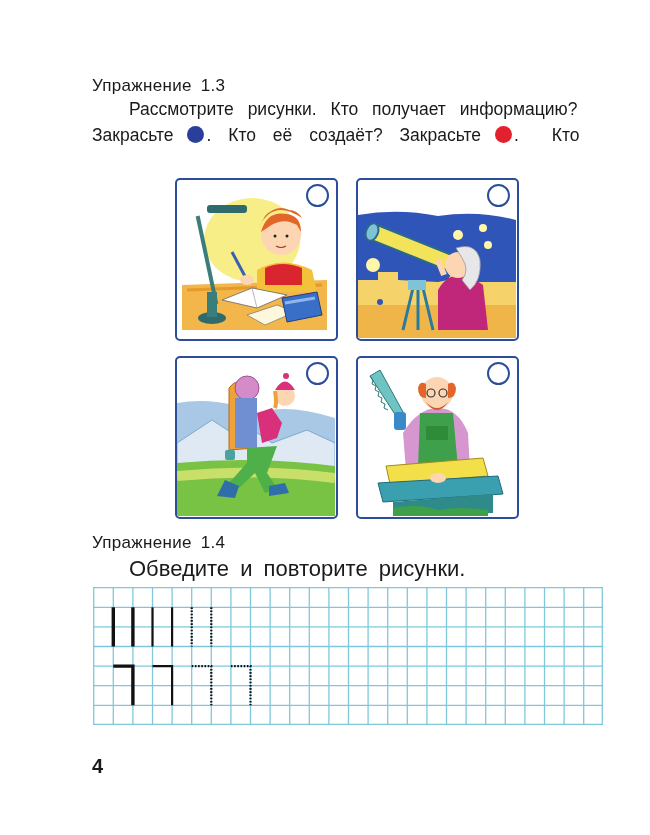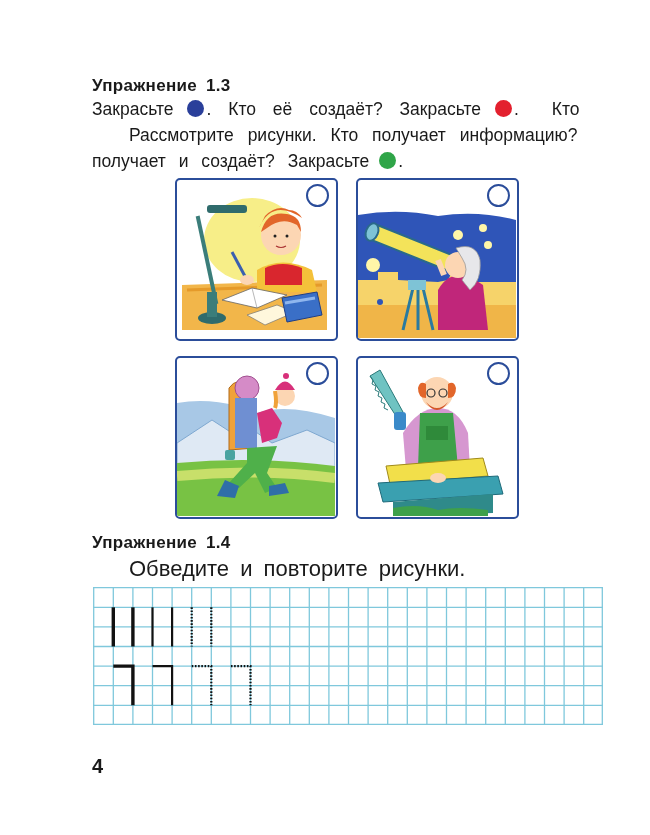--- a/index.html
+++ b/index.html
@@ -4,21 +4,21 @@
   <style>
     html, body { margin: 0; padding: 0; }
     body {
       width: 650px; height: 835px; background: #ffffff;
       position: relative; overflow: hidden;
       font-family: "Liberation Sans", "DejaVu Sans", sans-serif;
       color: #1a1a1a;
     }
     .abs { position: absolute; }
     .ex-title {
-      font-weight: bold; font-size: 17px; letter-spacing: 0.3px; word-spacing: 4px;
+      font-weight: normal; font-size: 17px; letter-spacing: 0.3px; word-spacing: 4px;
     }
     .para {
       font-size: 17.5px; line-height: 26px; text-align: justify; word-spacing: 3px;
       width: 515px;
     }
     .line { display: block; white-space: nowrap; }
     .dot {
       display: inline-block; width: 17px; height: 17px; border-radius: 50%;
       vertical-align: -2px; margin: 0 2px 0 6px;
     }
@@ -33,23 +33,22 @@
     .frame svg { position: absolute; left: 0; top: 0; }
     .grid-wrap { position: absolute; }
     .pagenum { font-weight: bold; font-size: 20px; }
   </style>
 </head>
 <body>
 
 <div class="abs ex-title" style="left:92px; top:76px;">Упражнение  1.3</div>
 
 <div class="abs para" style="left:92px; top:96px;">
+  <span class="line" style="padding-left:37px; word-spacing:9px;">Рассмотрите рисунки. Кто получает информацию?</span>
   <span class="line" style="word-spacing:12px;"><span>Закрасьте</span><span class="dot" style="background:#2a3f9a; margin-left:14px;"></span><span>. Кто её создаёт? Закрасьте</span><span class="dot" style="background:#e3202e; margin-left:14px;"></span><span style="word-spacing:28px;">. Кто</span></span>
-  <span class="line" style="padding-left:37px; word-spacing:9px;">Рассмотрите рисунки. Кто получает информацию?</span>
-  <span class="line" style="word-spacing:8px;"><span>получает и создаёт? Закрасьте</span><span class="dot" style="background:#2fa548; margin-left:10px;"></span><span>.</span></span>
 </div>
 
 <div class="frame" style="left:175px; top:178px; width:163px; height:163px;">
   <svg width="158" height="158" viewBox="0 0 158 158">
     <ellipse cx="75" cy="60" rx="48" ry="42" fill="#f7ee88"></ellipse>
     <path d="M5 105 L150 100 L150 150 L5 150 Z" fill="#f2b64a"></path>
     <path d="M10 110 L145 105" stroke="#e59a2a" stroke-width="3"></path>
     <rect x="28" y="35" width="4" height="90" fill="#3b7d7a" transform="rotate(-12 30 80)"></rect>
     <rect x="30" y="25" width="40" height="8" rx="3" fill="#2f6b6c"></rect>
     <ellipse cx="35" cy="138" rx="14" ry="6" fill="#2f6b6c"></ellipse>

